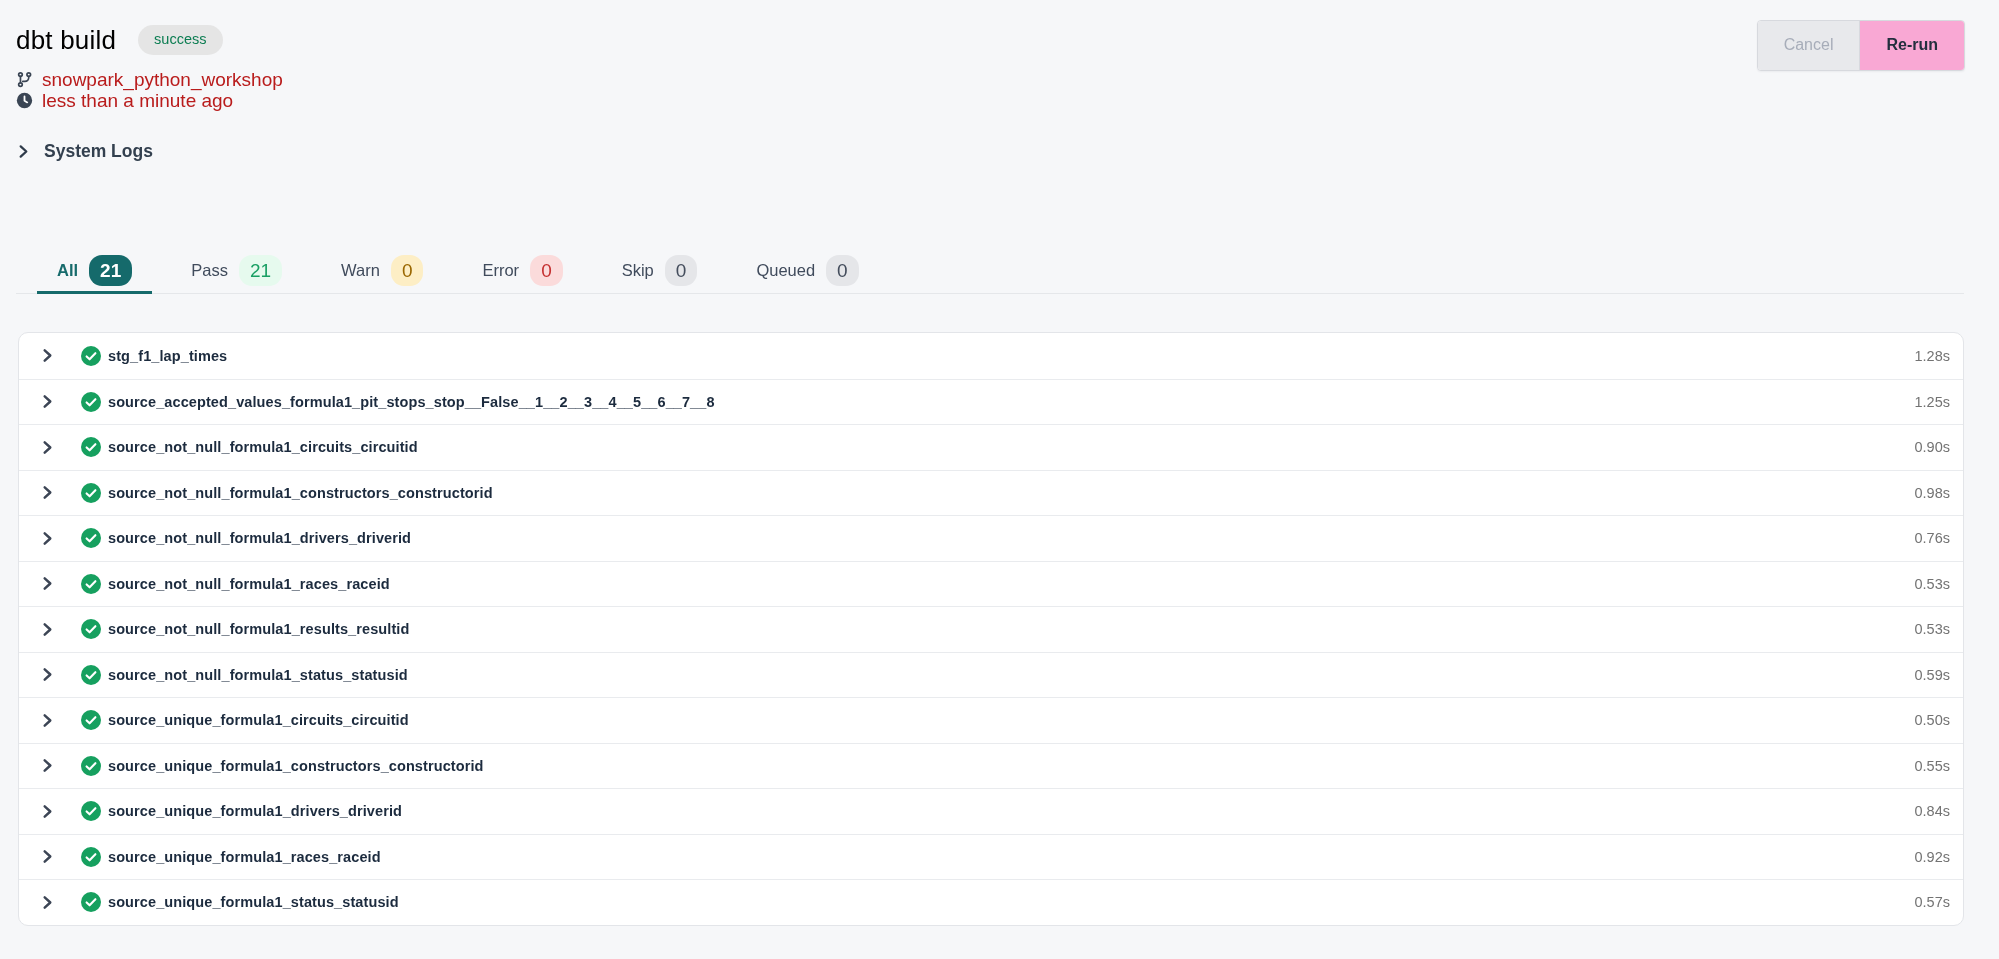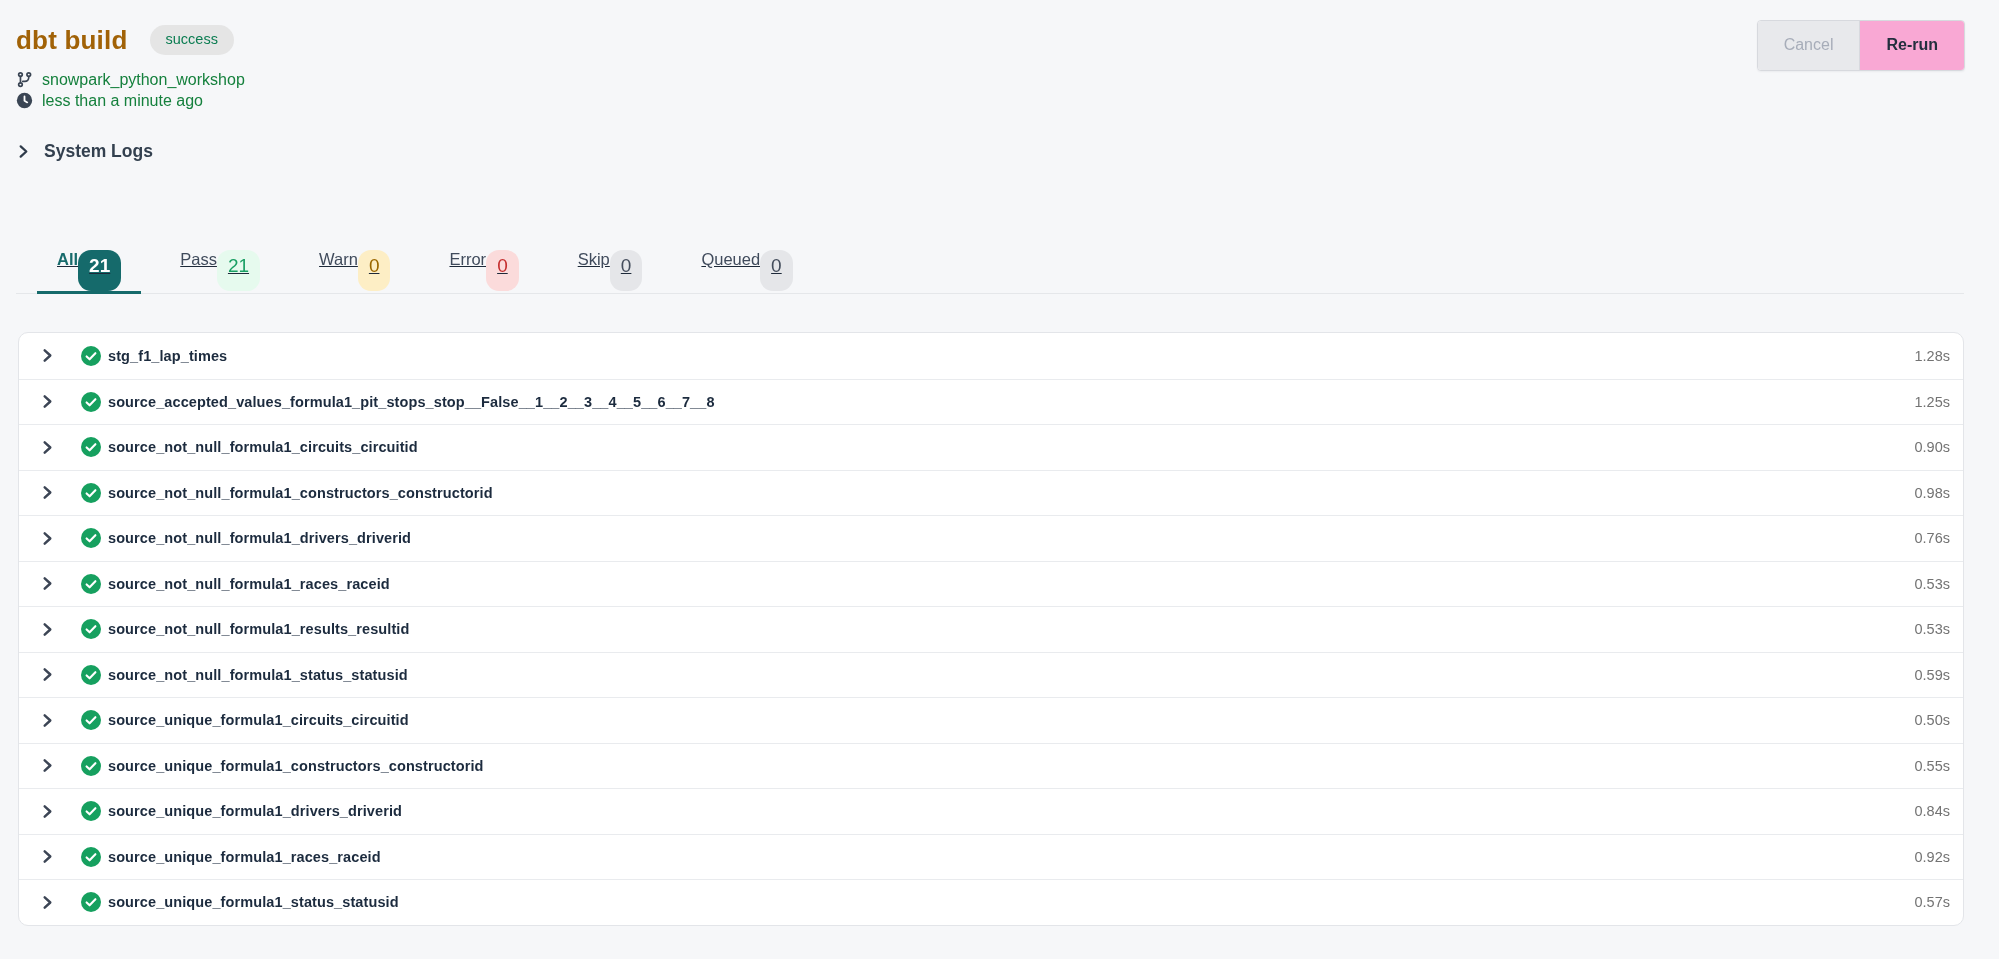--- a/index.html
+++ b/index.html
@@ -7,49 +7,49 @@
   body {
     font-family:"Liberation Sans", sans-serif;
     background:#f6f7f9;
     color:#1d2939;
     position:relative;
   }
 
   
   .header { padding:20px 34px 0 16px; position:relative; }
   .title-row { display:flex; align-items:center; height:40px; }
-  .page-title { font-size:26px; font-weight:700; color:#a16207; letter-spacing:.2px; }
+  .page-title { font-size:26px; font-weight:400; color:#000000; letter-spacing:.2px; }
   .status-pill {
     margin-left:22px; background:#e5e5e5; color:#0c7d52;
     font-size:14.5px; font-weight:500; padding:6px 16px; border-radius:16px; line-height:1.2;
   }
   .btn-group {
     position:absolute; top:20px; right:34px; display:inline-flex;
     border:1px solid #d7d9de; border-radius:4px; overflow:hidden; background:#fff;
     box-shadow:0 1px 2px rgba(16,24,40,.05);
   }
   .btn { font-family:inherit; font-size:16px; padding:14px 26px; border:none; cursor:pointer; line-height:1.3; }
   .btn.cancel { background:#e8e9ec; color:#a7adb9; cursor:default; }
   .btn.rerun  { background:#f9a8d4; color:#232f3e; font-weight:600; border-left:1px solid #d7d9de; }
 
   .meta { margin-top:9px; }
-  .meta-row { display:flex; align-items:center; height:21px; color:#15803d; font-size:16px; }
+  .meta-row { display:flex; align-items:center; height:21px; color:#b91c1c; font-size:19px; }
   .meta-row .micon { width:17px; height:17px; margin-right:9px; flex:0 0 auto; display:inline-flex; }
 
   
   .system-logs { margin:28px 0 0 16px; display:flex; align-items:center; cursor:pointer; height:24px; }
   .system-logs .chev { width:15px; height:15px; margin-right:13px; display:inline-flex; }
   .system-logs .sl-label { font-size:17.5px; font-weight:700; color:#33404f; }
 
   
   .tabs-wrap { margin:87px 35px 0 16px; border-bottom:1px solid #e5e7ea; }
   .tabs { display:flex; align-items:stretch; height:44px; margin-bottom:-1px; padding-left:21px; }
   .tab {
-    display:flex; padding:0 20px; margin-right:19px;
-    border-bottom:3px solid transparent; cursor:pointer;text-decoration:underline;
+    display:flex; align-items:center; gap:11px; padding:0 20px; margin-right:19px;
+    border-bottom:3px solid transparent; cursor:pointer;
   }
   .tab-label { font-size:16.5px; color:#404b5c; }
   .tab.active { border-bottom-color:#156a6b; }
   .tab.active .tab-label { color:#176b6c; font-weight:600; }
   .tab-badge {
     border-radius:13px; padding:3px 11px; font-size:19px; font-weight:500;
     min-width:26px; text-align:center; line-height:1.35;
   }
   .tab.v-all    .tab-badge { background:#156a6b; color:#ffffff; font-weight:600; }
   .tab.v-pass   .tab-badge { background:#e6faee; color:#199f63; }

